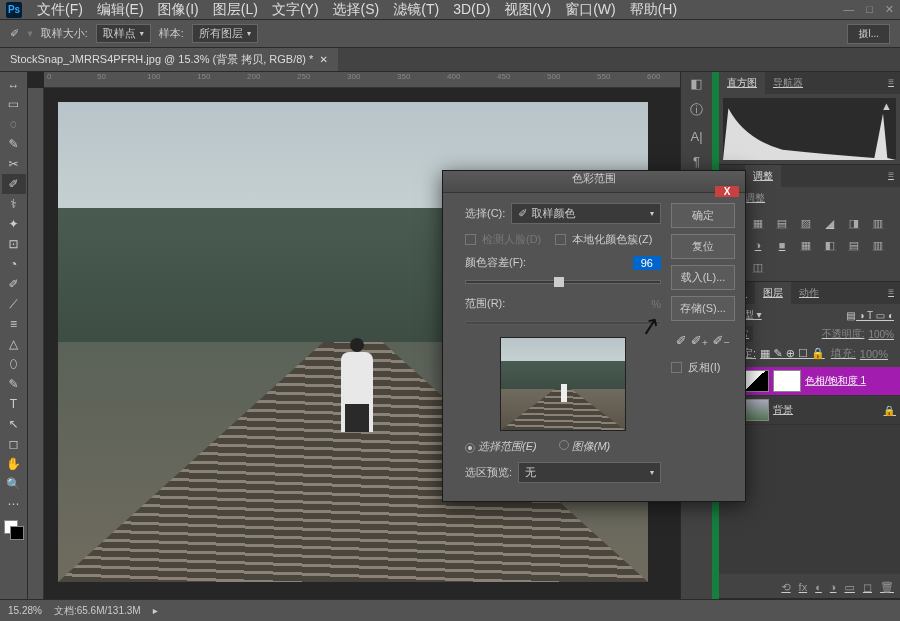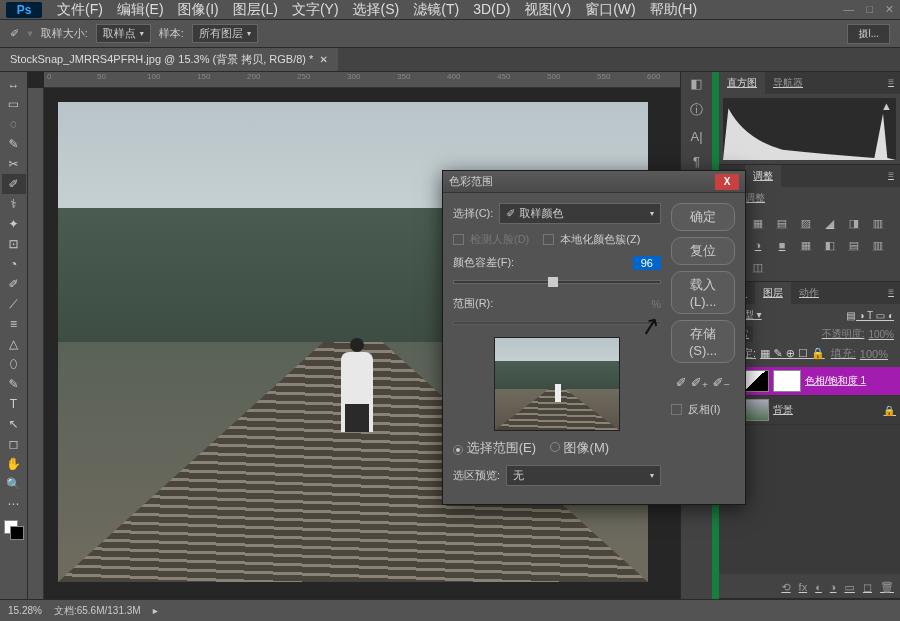--- a/index.html
+++ b/index.html
@@ -1,18 +1,18 @@
 <!DOCTYPE html>
 <html><head>
 <meta charset="utf-8">
 <style>
 * { margin: 0; padding: 0; box-sizing: border-box; font-family: "Microsoft YaHei", sans-serif; }
 body { width: 900px; height: 621px; background: #535353; overflow: hidden; color: #ccc; font-size: 11px; position: relative; }
 .topbar { height: 20px; background: #535353; display: flex; align-items: center; padding: 0 6px; border-bottom: 1px solid #2a2a2a; }
-.ps-logo { width: 36px; height: 16px; background: #001e36; color: #31a8ff; font-weight: bold; font-size: 12px; display: flex; align-items: center; justify-content: center; border-radius: 2px; margin-right: 8px; }
+.ps-logo { width: 16px; height: 16px; background: #001e36; color: #31a8ff; font-weight: bold; font-size: 10px; display: flex; align-items: center; justify-content: center; border-radius: 2px; margin-right: 8px; }
 .menu { display: flex; gap: 0; }
 .menu span { padding: 2px 7px; cursor: default; color: #ddd; font-size: 14px; }
 .win-ctrl { margin-left: auto; display: flex; gap: 12px; color: #999; font-size: 11px; }
 .win-ctrl span { cursor: default; }
 .optbar { height: 28px; background: #535353; border-bottom: 1px solid #2a2a2a; display: flex; align-items: center; padding: 0 10px; gap: 8px; font-size: 11px; }
 .optbar .sel { background: #3a3a3a; border: 1px solid #666; padding: 1px 6px; font-size: 11px; color: #ccc; display: inline-flex; align-items: center; gap: 4px; }
 .optbar .sel::after { content: "▾"; font-size: 8px; }
 .optbtn { margin-left: auto; padding: 2px 10px; background: #3a3a3a; border: 1px solid #666; font-size: 10px; }
 .tabbar { height: 24px; background: #434343; display: flex; align-items: center; border-bottom: 1px solid #2a2a2a; }
 .doctab { padding: 4px 10px; background: #535353; font-size: 11px; color: #ddd; display: flex; align-items: center; gap: 6px; }
@@ -57,43 +57,43 @@
 .layer.sel { background: #a21caf; color: #fff; }
 .layer .eye { width: 14px; text-align: center; }
 .layer .thumb { width: 28px; height: 22px; background: #666; border: 1px solid #888; }
 .layer .adjthumb { background: linear-gradient(135deg, #fff 50%, #000 50%); }
 .layer .mask { width: 28px; height: 22px; background: #fff; border: 1px solid #888; }
 .layers-footer { height: 22px; background: #434343; display: flex; align-items: center; justify-content: flex-end; gap: 8px; padding: 0 6px; font-size: 11px; color: #999; }
 .statusbar { position: absolute; bottom: 0; left: 0; right: 0; height: 22px; background: #535353; border-top: 1px solid #2a2a2a; display: flex; align-items: center; padding: 0 8px; font-size: 10px; gap: 12px; }
 
 
 .dialog { position: absolute; left: 442px; top: 170px; width: 304px; background: #535353; border: 1px solid #1a1a1a; box-shadow: 0 4px 20px rgba(0,0,0,0.6); }
-.dialog-title { height: 22px; background: linear-gradient(#5a5a5a, #4a4a4a); display: flex; align-items: center; padding: 0 6px; font-size: 11px; border-bottom: 1px solid #333; }
+.dialog-title { height: 22px; background: linear-gradient(#5a5a5a, #4a4a4a); display: flex; align-items: center; padding: 0 6px; font-size: 11px; border-bottom: 1px solid #333; flex-direction: column; }
 .dialog-title .close-btn { margin-left: auto; width: 24px; height: 16px; background: #c84040; color: #fff; display: flex; align-items: center; justify-content: center; font-size: 10px; font-weight: bold; }
-.dialog-body { padding: 10px; display: flex; gap: 10px; }
+.dialog-body { padding: 10px; display: flex; gap: 10px; margin-left: 12px; }
 .dialog-left { flex: 1; }
 .dlg-row { display: flex; align-items: center; gap: 6px; margin-bottom: 8px; font-size: 11px; }
 .dlg-row label { color: #ccc; }
 .dlg-row label.disabled { color: #777; }
 .dlg-sel { flex: 1; background: #3a3a3a; border: 1px solid #666; padding: 2px 6px; font-size: 11px; display: flex; align-items: center; gap: 4px; }
 .dlg-sel::after { content: "▾"; margin-left: auto; font-size: 8px; }
 .checkbox { width: 11px; height: 11px; border: 1px solid #777; display: inline-block; }
 .slider-row { display: flex; align-items: center; gap: 6px; margin-bottom: 10px; }
 .slider-row label { font-size: 11px; }
 .slider-row .val { background: #0066cc; color: #fff; padding: 1px 8px; font-size: 11px; min-width: 24px; text-align: right; }
 .slider-track { height: 4px; background: #3a3a3a; border: 1px solid #666; margin: 4px 0 12px; position: relative; }
 .slider-thumb { position: absolute; top: -4px; width: 10px; height: 10px; background: #ccc; transform: translateX(-50%); }
 .preview-thumb { width: 126px; height: 94px; background: linear-gradient(180deg, #b8c4c8 0%, #c5d0d2 25%, #4a5c52 25%, #3d4d44 55%, #706b5f 55%, #5a5248 100%); border: 1px solid #222; margin: 6px auto; position: relative; }
 .preview-thumb::before { content: ""; position: absolute; top: 55%; left: 0; right: 0; bottom: 0; background: repeating-linear-gradient(2deg, #4a453d 0px, #4a453d 4px, #8a8274 4px, #8a8274 6px); clip-path: polygon(0 100%, 100% 100%, 56% 0, 44% 0); }
 .preview-thumb::after { content: ""; position: absolute; left: 48%; top: 50%; width: 6px; height: 18px; background: #eee; }
-.radio-row { display: flex; gap: 14px; font-size: 13px; margin: 8px 0; }
+.radio-row { display: flex; gap: 22px; font-size: 11px; margin: 8px 0; font-style: italic; }
 .radio { width: 10px; height: 10px; border: 1px solid #888; border-radius: 50%; display: inline-flex; align-items: center; justify-content: center; }
 .radio.on::after { content: ""; width: 4px; height: 4px; background: #ccc; border-radius: 50%; }
 .dialog-right { width: 64px; display: flex; flex-direction: column; gap: 6px; }
-.dlg-btn { padding: 4px 8px; background: #5a5a5a; border: 1px solid #777; border-radius: 10px; text-align: center; font-size: 13px; }
+.dlg-btn { padding: 4px 8px; background: #5a5a5a; border: 1px solid #777; border-radius: 0; text-align: center; font-size: 11px; }
 .eyedrops { display: flex; gap: 4px; justify-content: center; margin-top: 6px; }
 .eyedrops span { font-size: 13px; }
 .arrow-annot { position: absolute; left: 640px; top: 312px; font-size: 24px; color: #111; transform: rotate(-12deg); pointer-events: none; z-index: 20; }
 </style>
 </head>
 <body>
 
 <div class="topbar">
   <div class="ps-logo">Ps</div>
   <div class="menu" id="menu">

